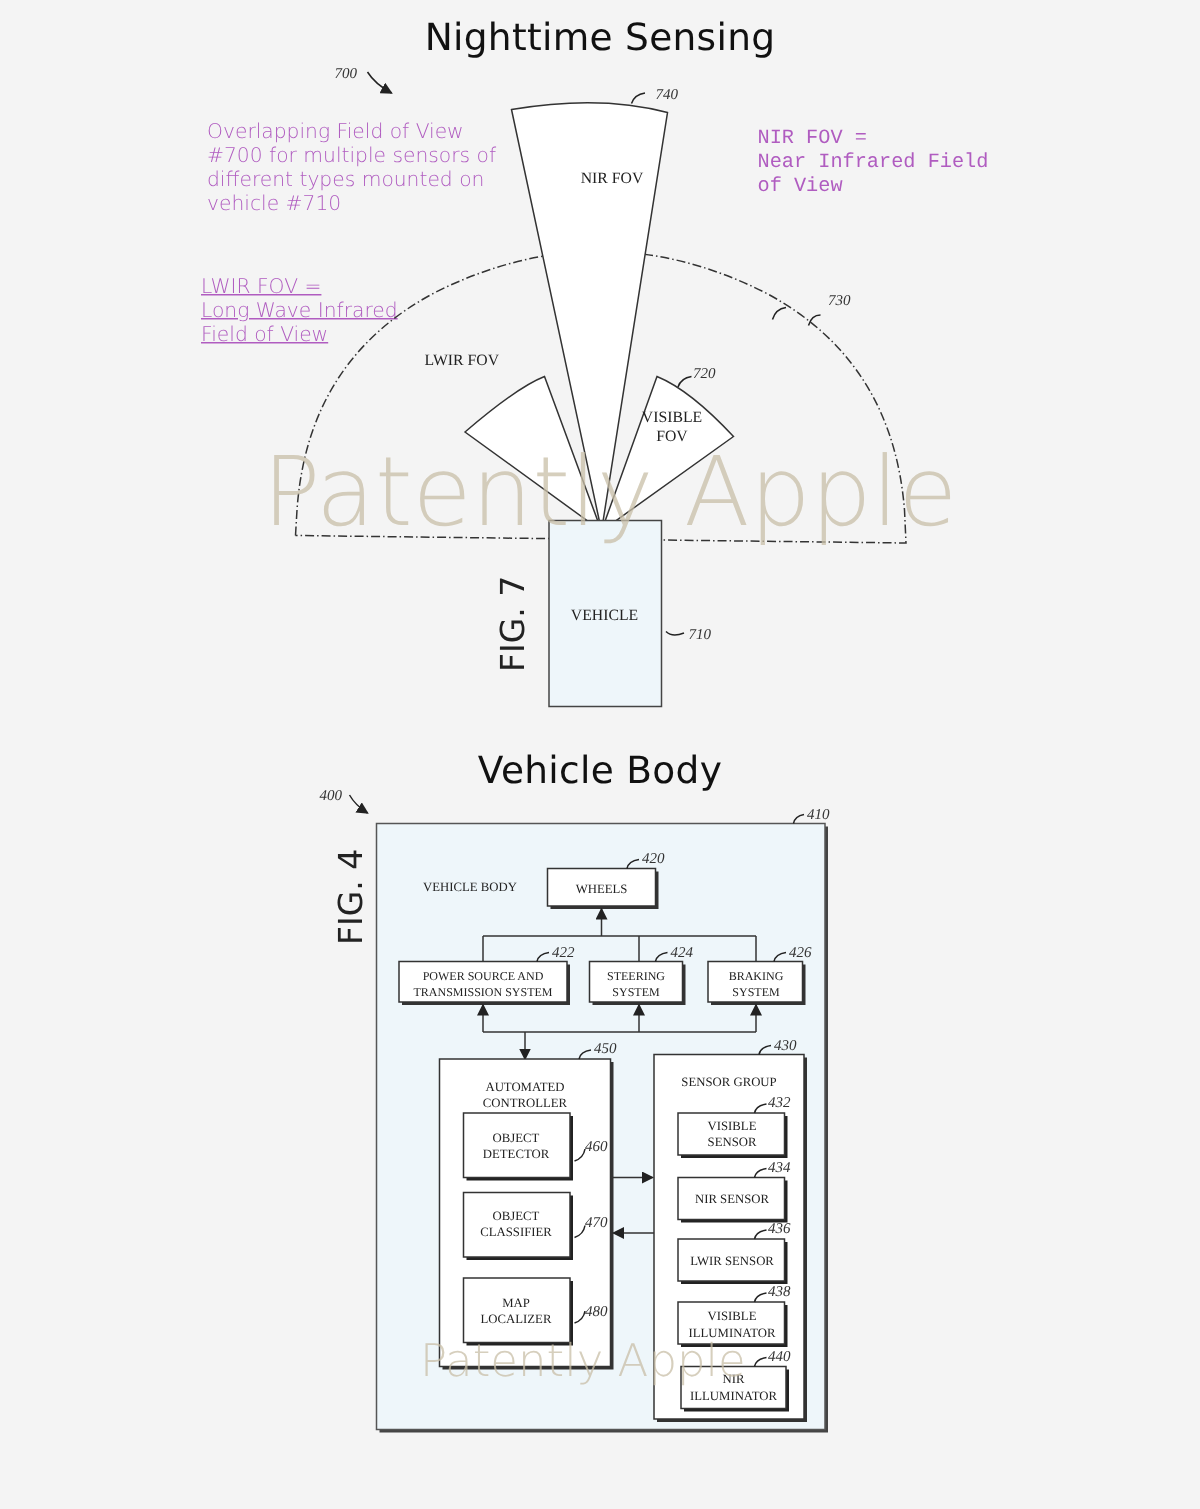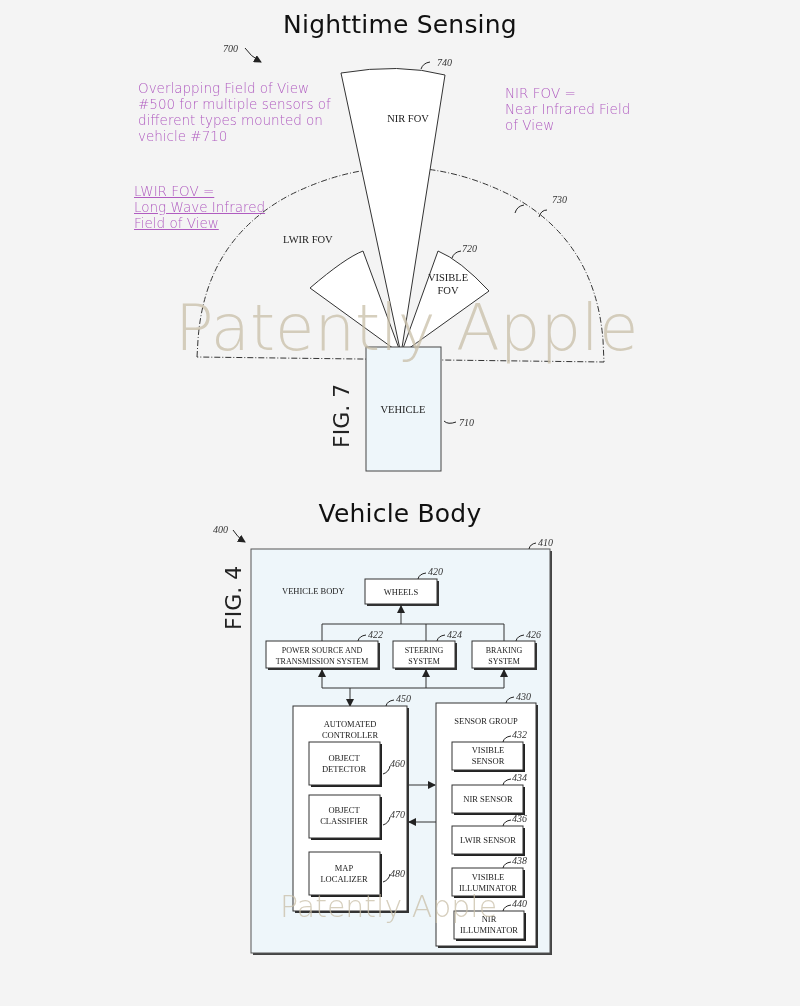--- a/index.html
+++ b/index.html
@@ -22,24 +22,24 @@
   .wm { font-family: "DejaVu Sans", sans-serif; fill: #c9bfa8; opacity: 0.75; font-weight: 300; }
   svg { position: absolute; left: 0; top: 0; }
 </style>
 </head>
 <body>
 
 <div class="title" style="top:10px;">Nighttime Sensing</div>
 <div class="title" style="top:499px;">Vehicle Body</div>
 
 <div class="note" style="left:138px; top:80px;">Overlapping Field of View
-#500 for multiple sensors of
+#700 for multiple sensors of
 different types mounted on
 vehicle #710</div>
-<div class="note" style="left:505px; top:85px;">NIR FOV =
+<div class="note" style="left:505px; top:85px;font-family:Liberation Mono, monospace;">NIR FOV =
 Near Infrared Field
 of View</div>
 <div class="note" style="left:134px; top:183px;text-decoration:underline;">LWIR FOV =
 Long Wave Infrared
 Field of View</div>
 
 <svg width="800" height="1006" viewBox="0 0 800 1006">
   <defs>
     <marker id="arr" markerWidth="8" markerHeight="8" refX="7" refY="4" orient="auto" markerUnits="userSpaceOnUse">
       <path d="M0,0 L8,4 L0,8 z" fill="#222"></path>

